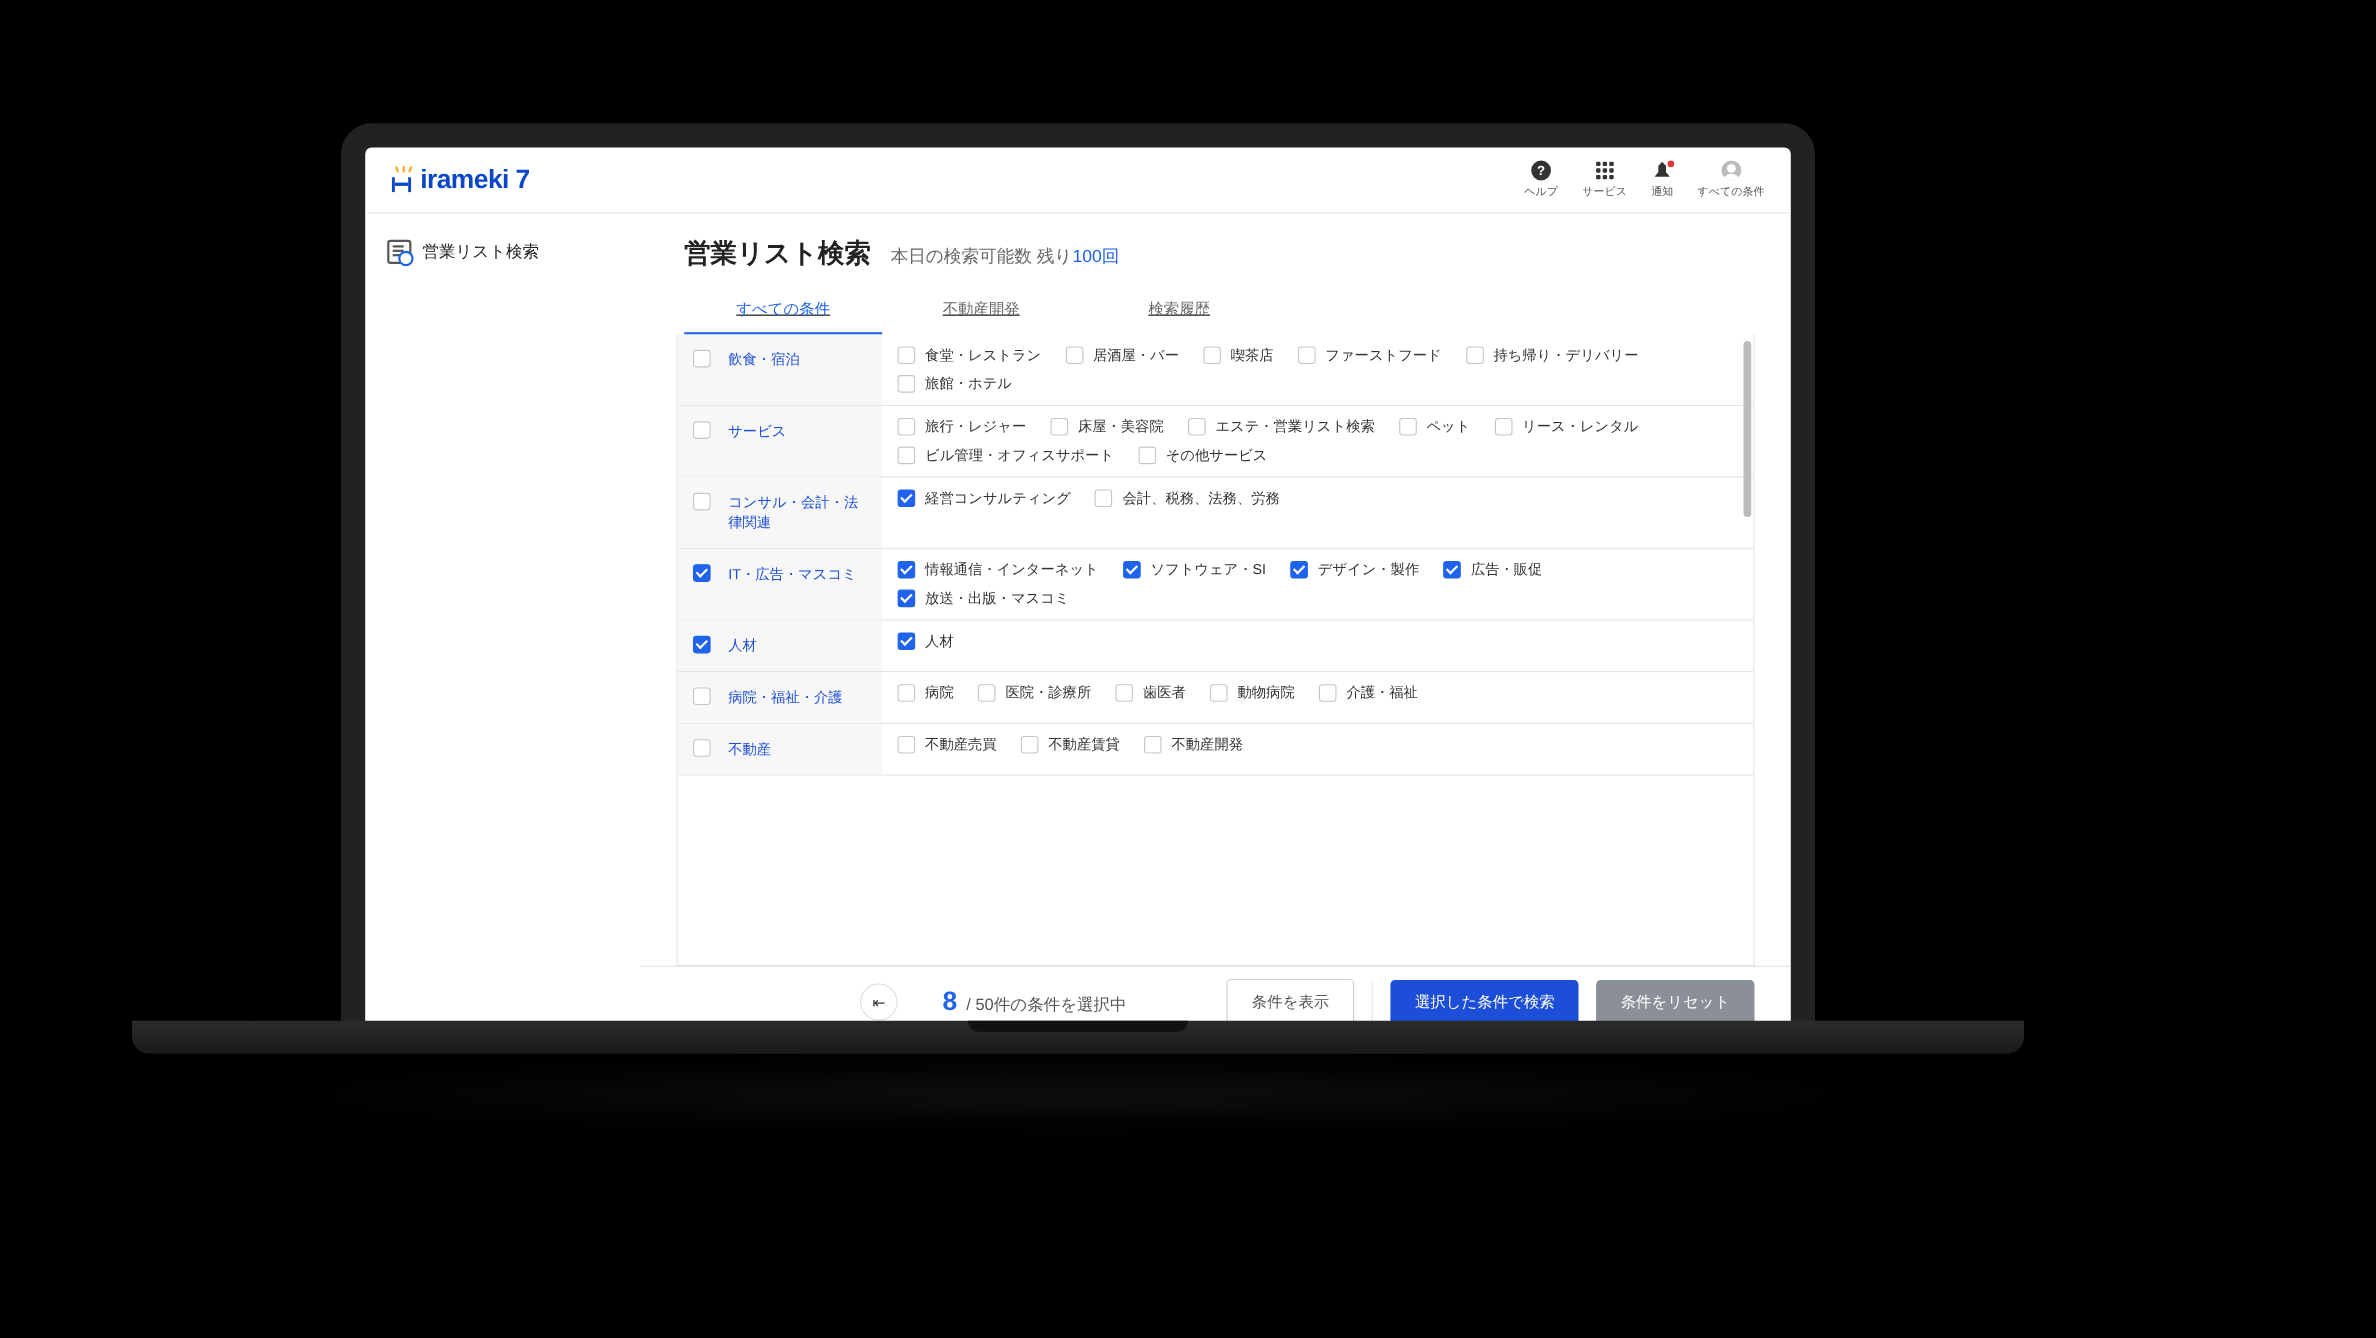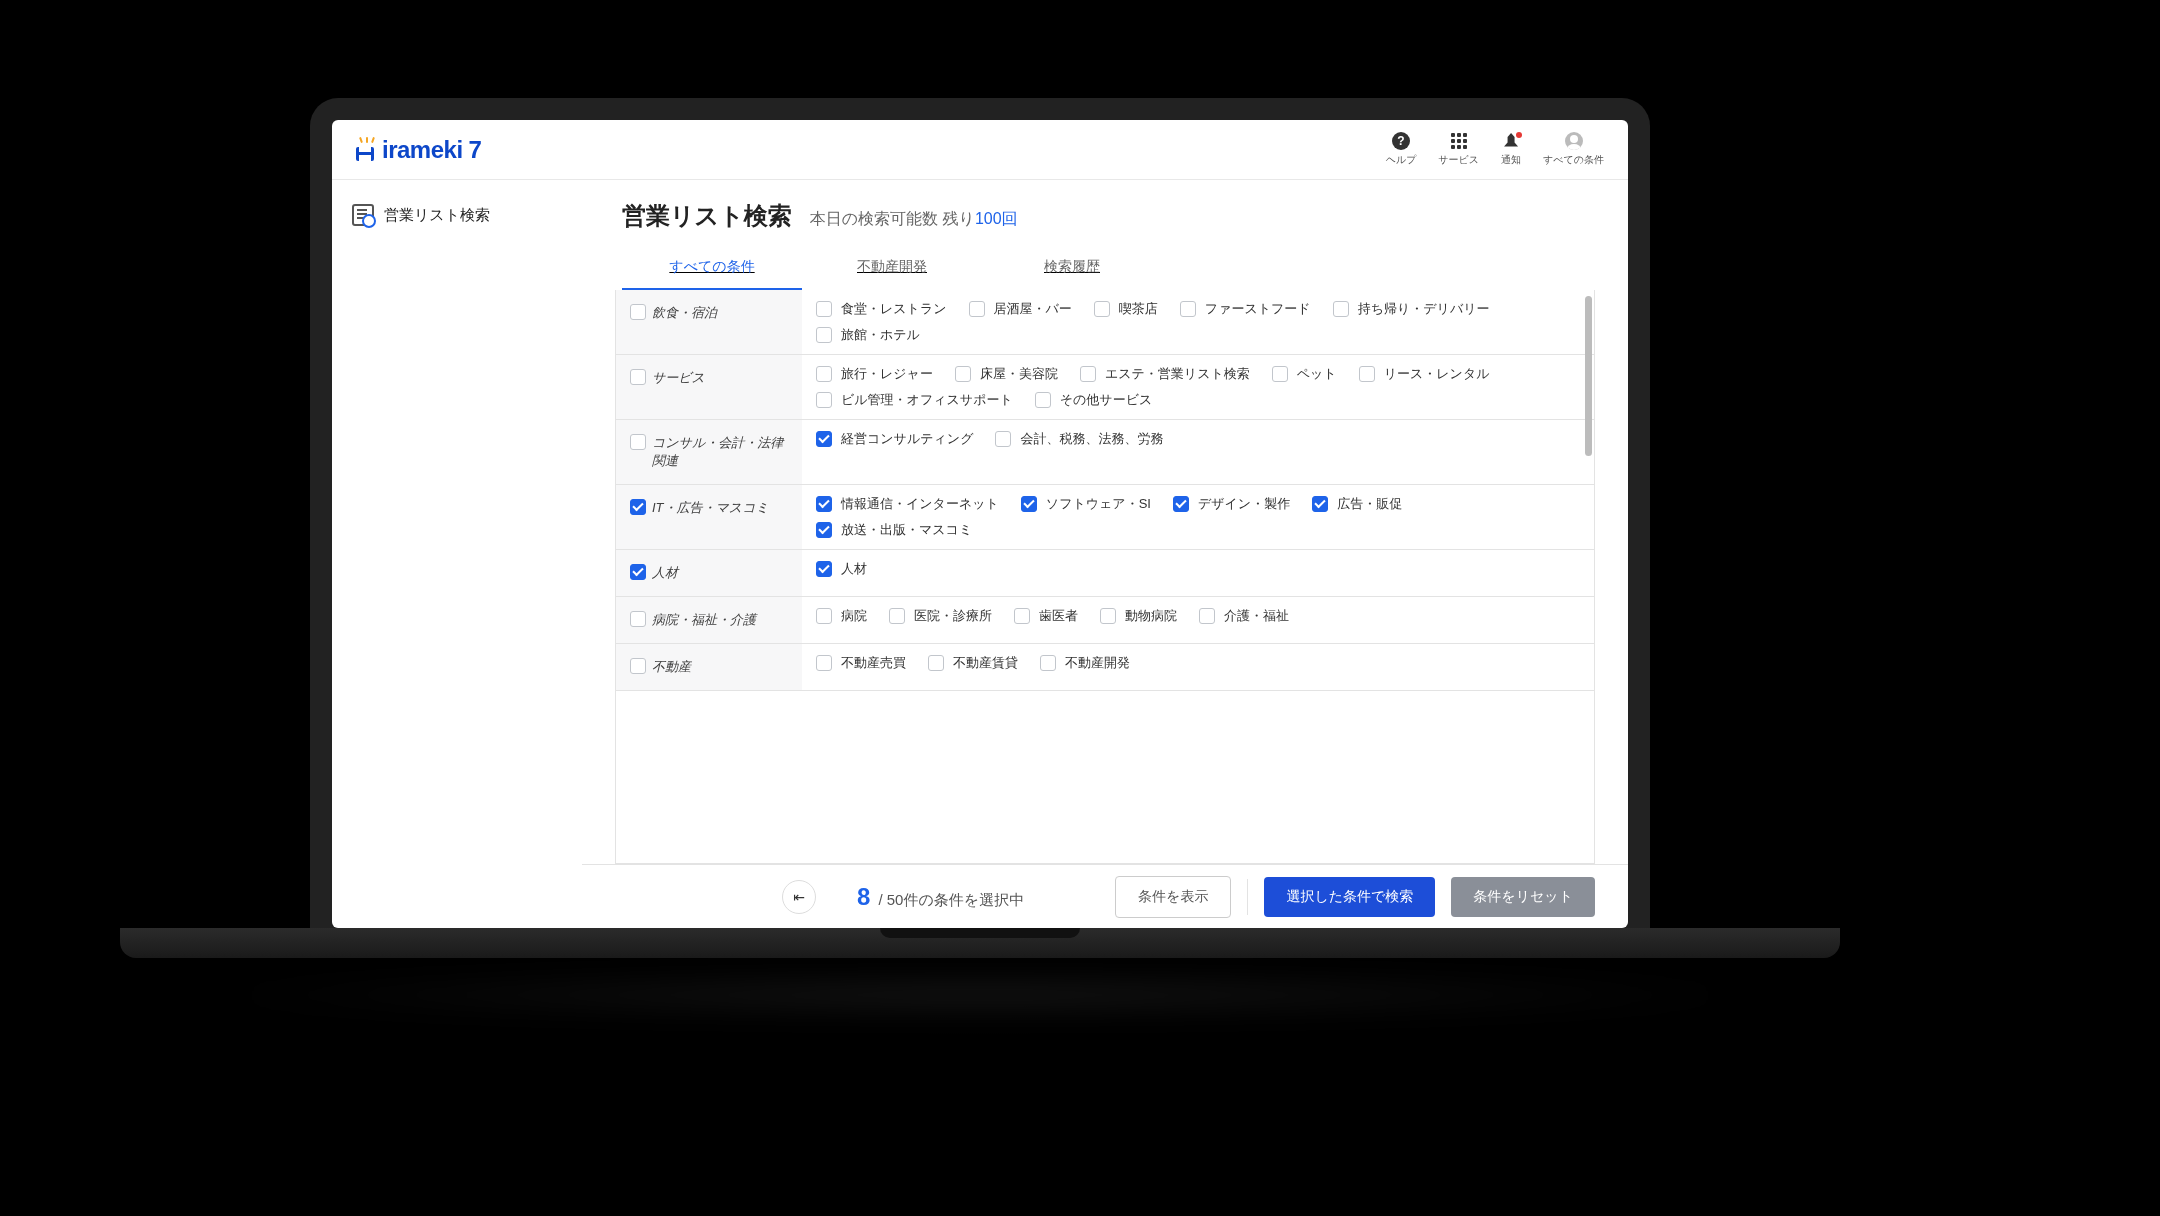--- a/index.html
+++ b/index.html
@@ -11,21 +11,21 @@
       font-family: -apple-system, BlinkMacSystemFont, "Segoe UI", "Hiragino Sans", "Hiragino Kaku Gothic ProN", Meiryo, sans-serif;
       background: #000;
       width: 2160px;
       height: 1216px;
       position: relative;
       overflow: hidden;
     }
     .laptop-frame {
       position: absolute;
       left: 310px;
-      top: 98px;
+      top: 112px;
       width: 1340px;
       height: 830px;
       background: #222;
       border-radius: 28px 28px 0 0;
       padding: 22px 22px 0 22px;
     }
     .laptop-base {
       position: absolute;
       left: 120px;
       top: 928px;
@@ -313,24 +313,23 @@
       display: flex;
       border-bottom: 1px solid #e3e3e3;
     }
     .category-label {
       width: 186px;
       flex-shrink: 0;
       background: #f7f7f8;
       padding: 14px 14px;
       display: flex;
       align-items: flex-start;
-      gap: 6px;
+      gap: 16px;
       font-size: 13px;
-      color: #404040;
-      font-style: italic;
+      color: #1d4ed8;
     }
     .category-children {
       flex: 1;
       padding: 10px 14px;
       display: flex;
       flex-wrap: wrap;
       gap: 8px 22px;
       align-content: flex-start;
     }
     .child-item {

